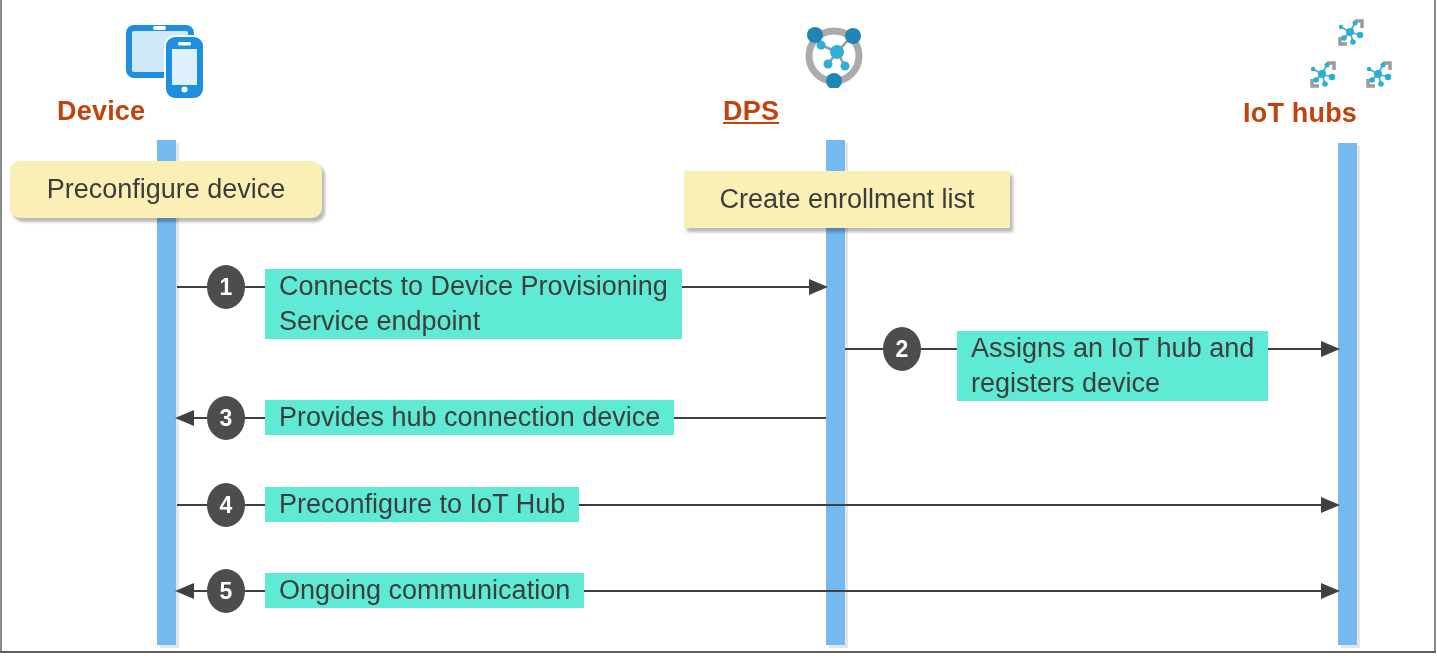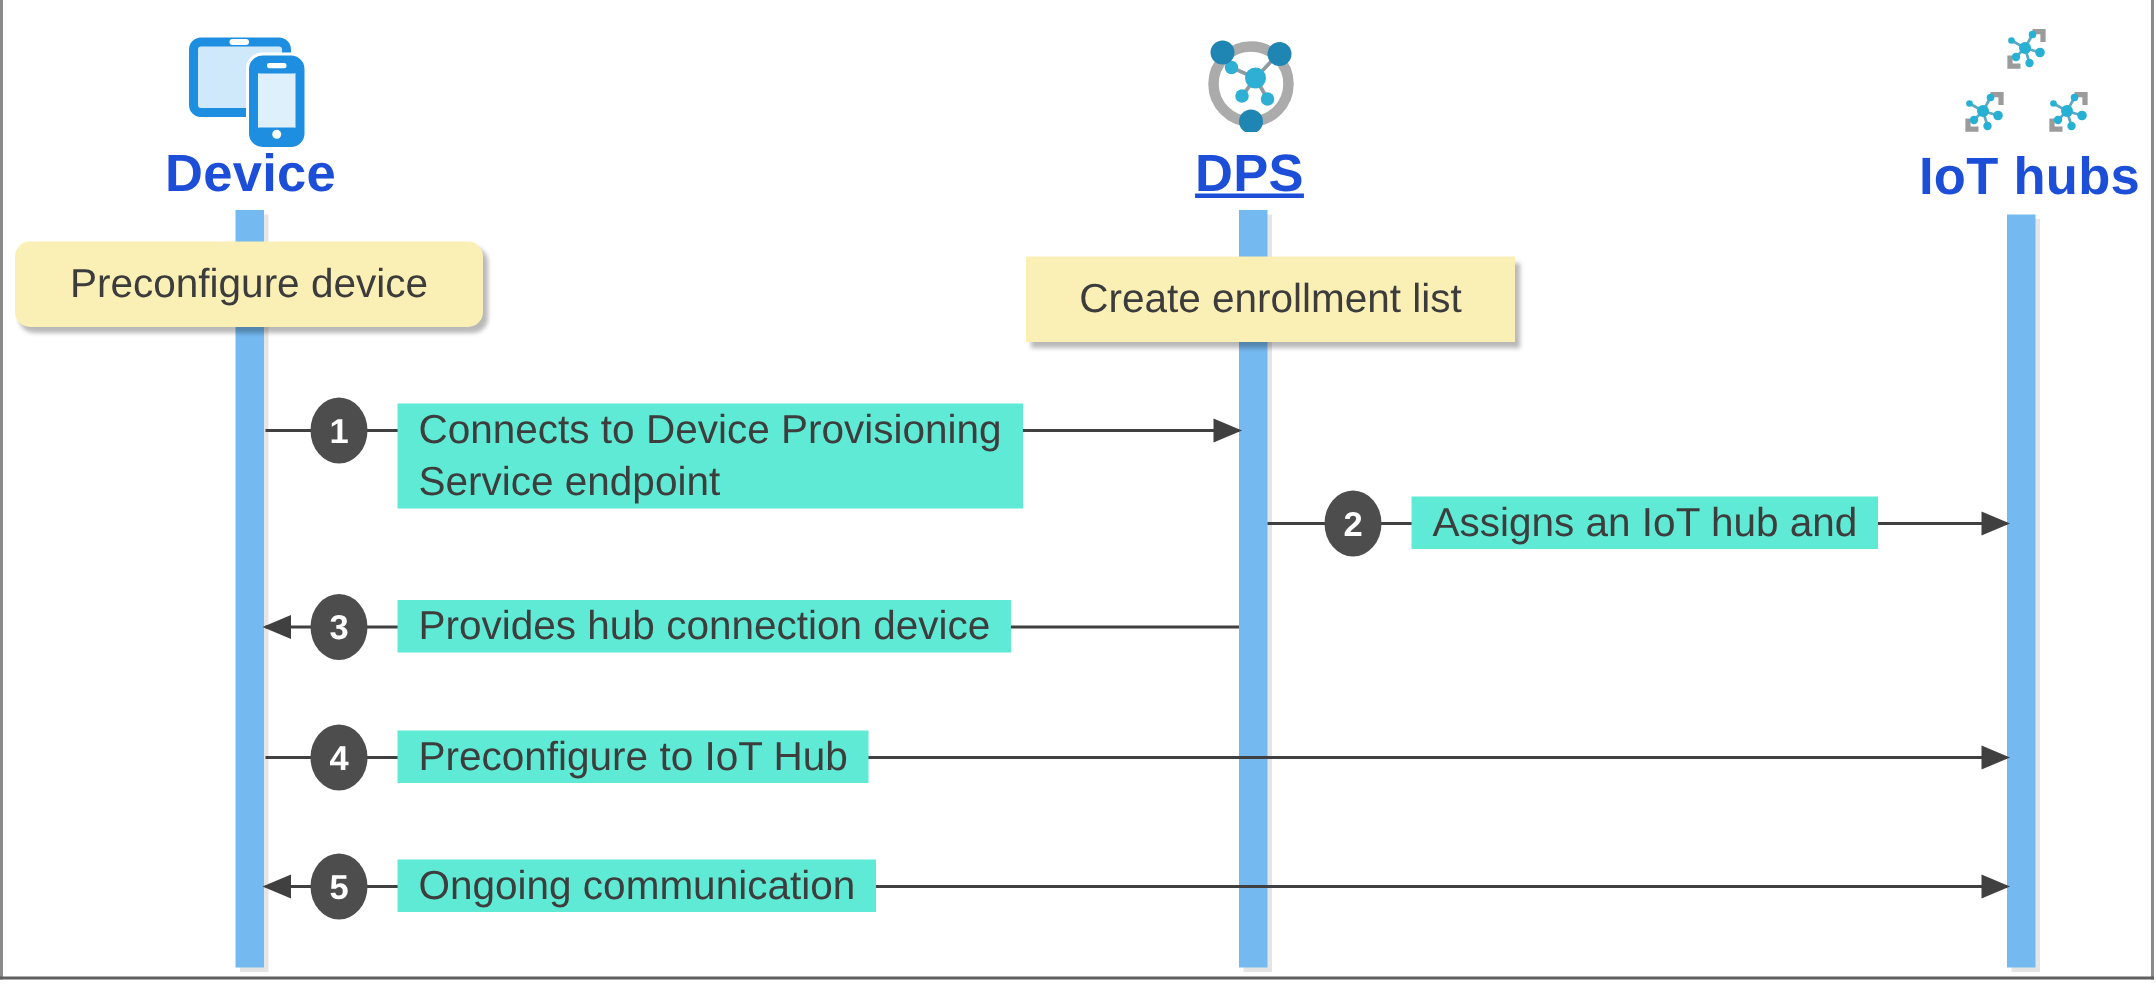--- a/index.html
+++ b/index.html
@@ -8,22 +8,22 @@
   .canvas {
     position:relative; width:1437px; height:665px; background:#ffffff; overflow:hidden;
   }
   
   .frame-left  { position:absolute; left:0; top:0; width:2px; height:653px; background:#8a8a8a; }
   .frame-right { position:absolute; left:1434px; top:0; width:2px; height:653px; background:#8a8a8a; }
   .frame-bottom{ position:absolute; left:0; top:651px; width:1436px; height:2px; background:#5f5f5f; }
 
   
   .actor-label {
-    position:absolute; width:220px; text-align:center;
-    font-size:35px; font-weight:bold; color:#1d4ed8; letter-spacing:0.2px;
+    position:absolute; width:220px; 
+    font-size:27px; font-weight:bold; color:#c2410c; letter-spacing:0.2px;
   }
   .actor-icon { position:absolute; }
 
   
   .lifeline {
     position:absolute; width:19px; background:#74B9F0;
     box-shadow:3px 3px 0 rgba(0,0,0,0.10);
     z-index:1;
   }
   .lifeline-device { left:157px; top:140px; height:505px; }
@@ -63,21 +63,21 @@
   .lbl span { display:block; }
 
   .m1 { left:177px; top:287px; width:649px; }
   .m2 { left:845px; top:349px; width:493px; }
   .m3 { left:177px; top:418px; width:649px; }
   .m4 { left:177px; top:505px; width:1161px; }
   .m5 { left:177px; top:591px; width:1161px; }
   .m1 .num, .m3 .num, .m4 .num, .m5 .num { left:30px; }
   .m1 .lbl, .m3 .lbl, .m4 .lbl, .m5 .lbl { left:88px; }
   .m2 .num { left:38px; }
-  .m2 .lbl { left:96px; }
+  .m2 .lbl { left:112px; }
 </style>
 </head>
 <body>
 
 <div class="canvas">
 
   <div class="frame-left"></div>
   <div class="frame-right"></div>
   <div class="frame-bottom"></div>
 
@@ -157,20 +157,21 @@
       <span>Service endpoint</span>
     </div>
   </div>
 
   <div class="msg m2">
     <div class="line"></div>
     <div class="arrow-r"></div>
     <div class="num">2</div>
     <div class="lbl">
       <span>Assigns an IoT hub and</span>
+      <span>registers device</span>
     </div>
   </div>
 
   <div class="msg m3">
     <div class="line"></div>
     <div class="arrow-l"></div>
     <div class="num">3</div>
     <div class="lbl">
       <span>Provides hub connection device</span>
     </div>

